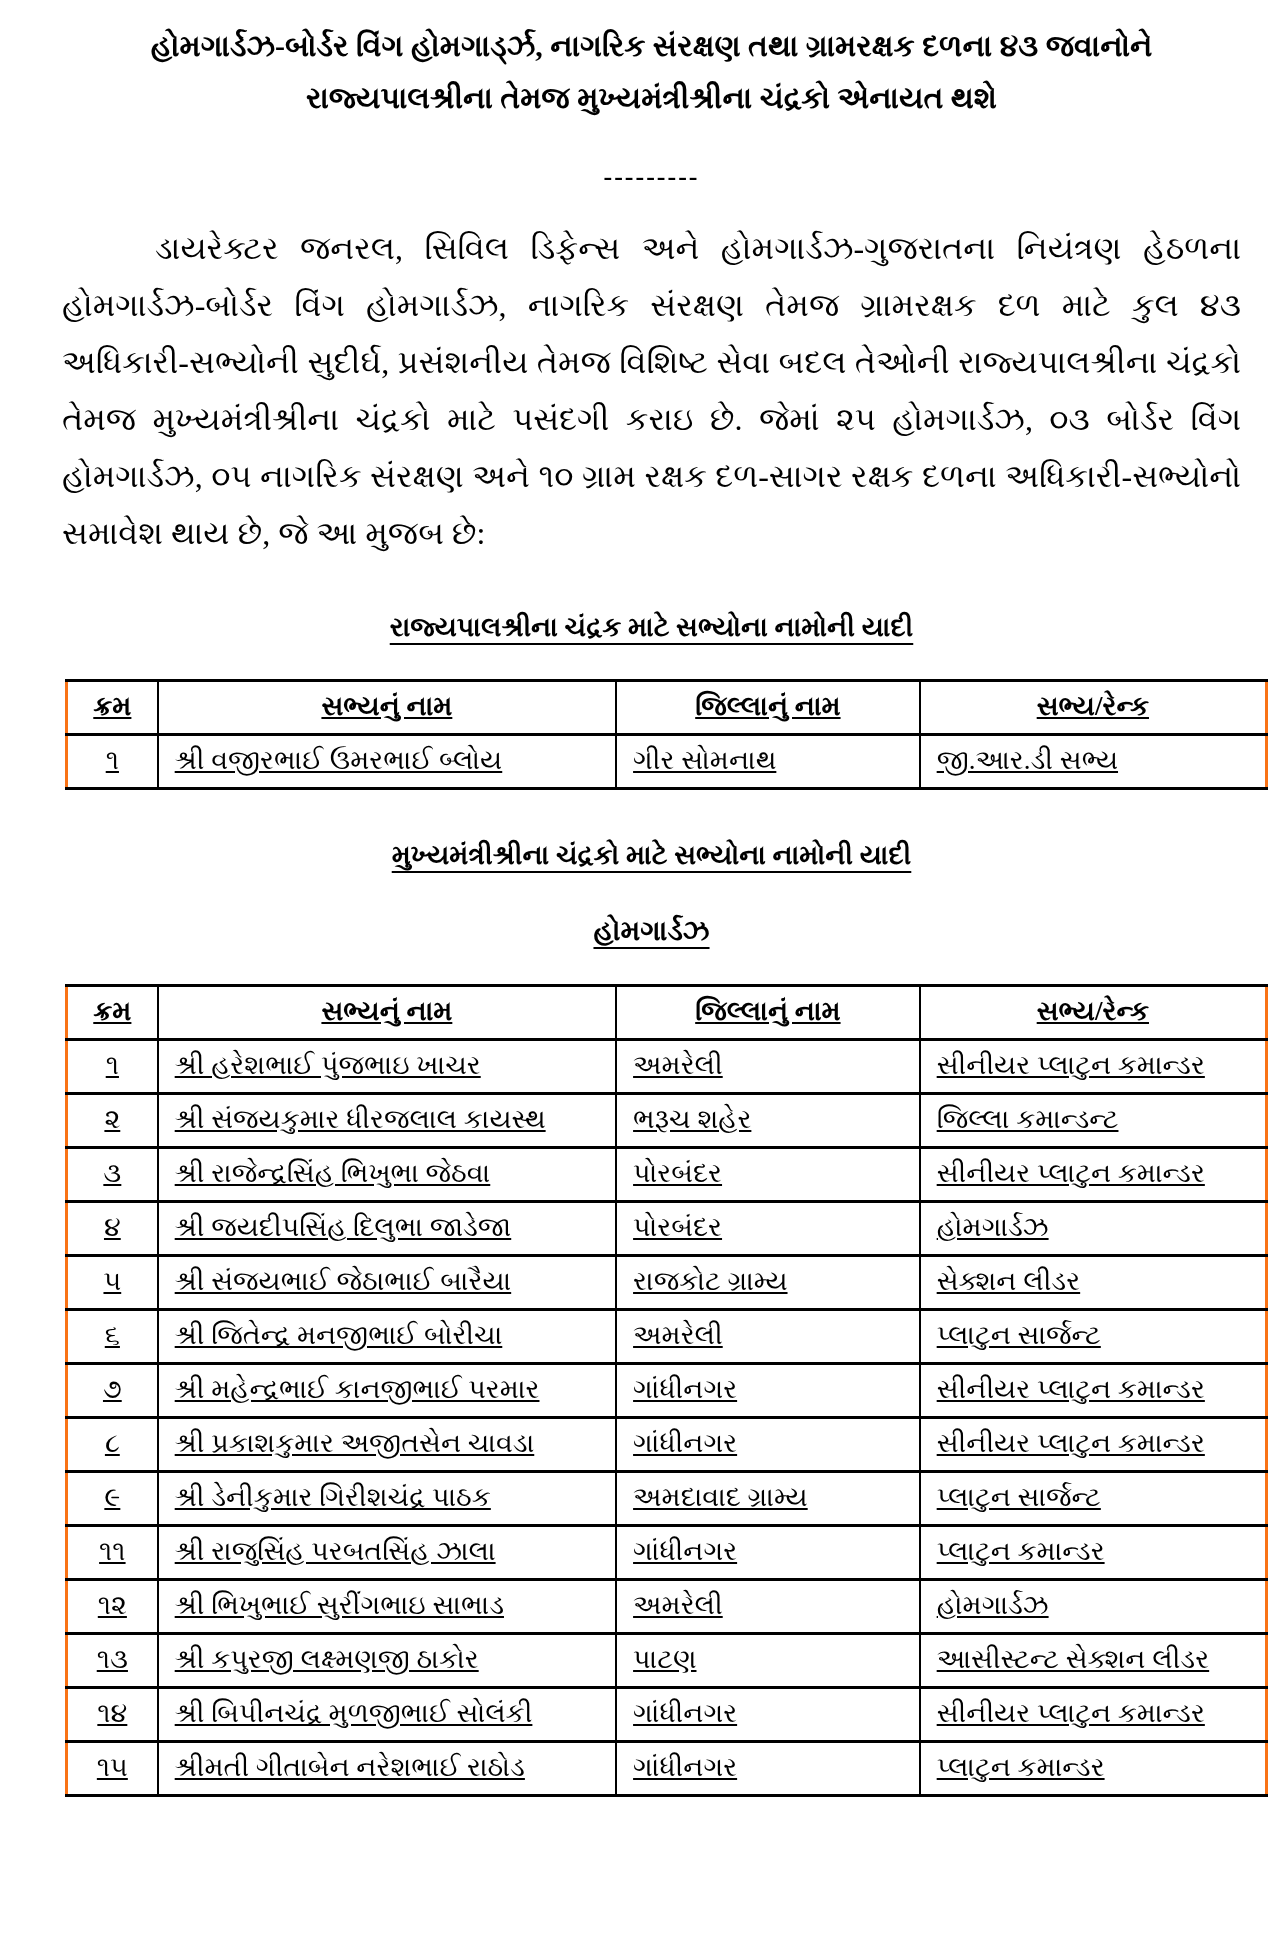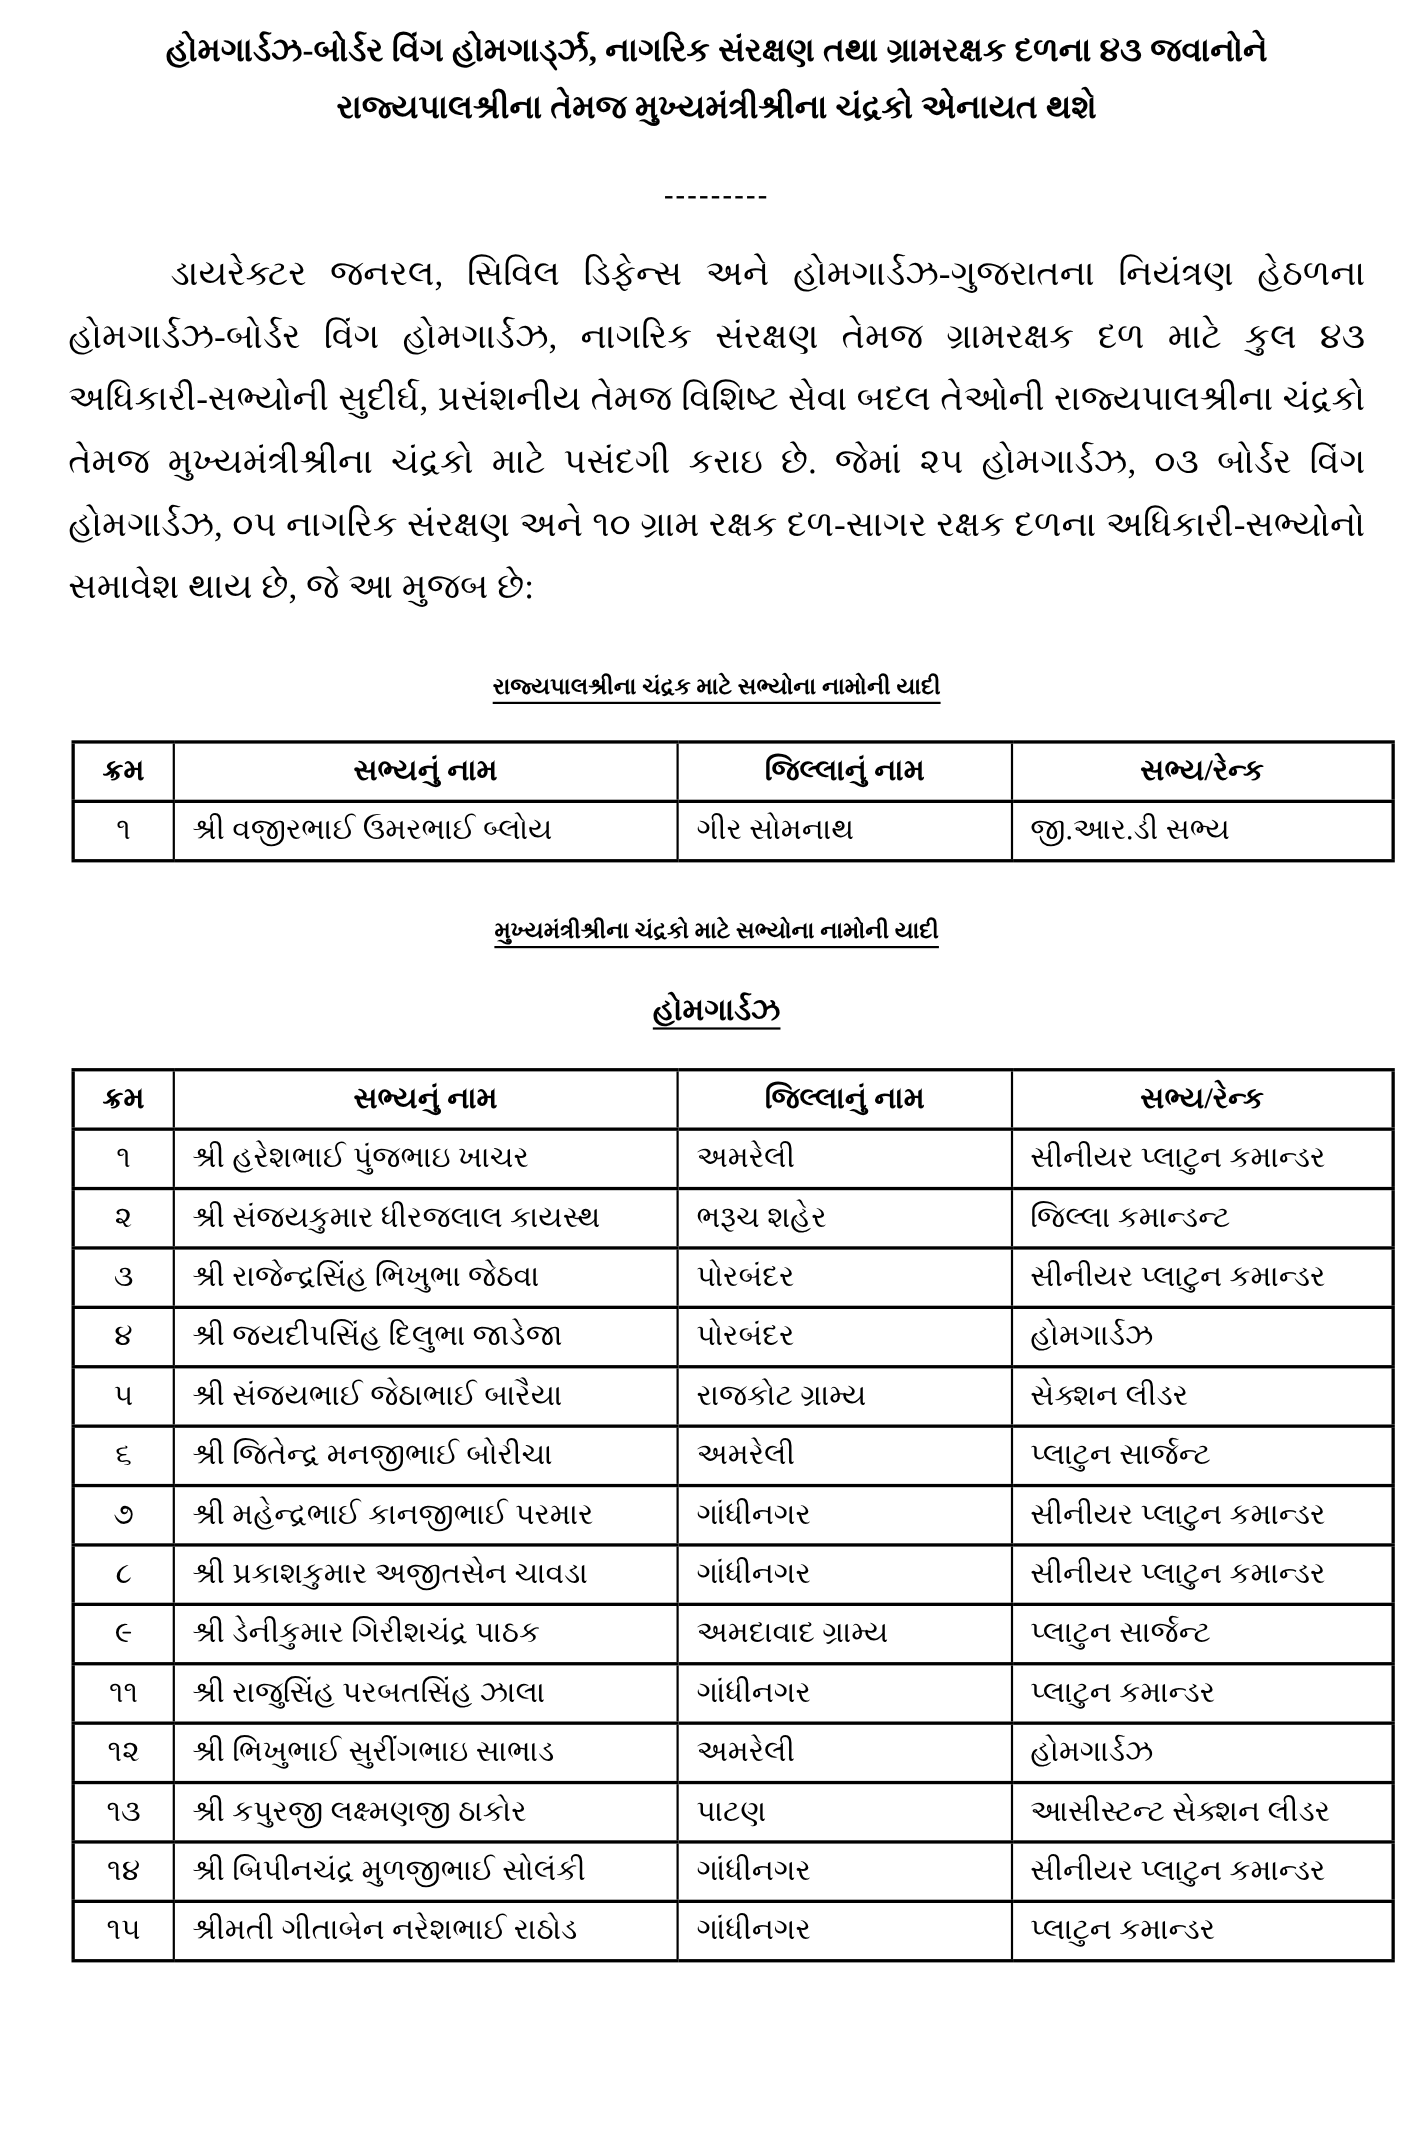--- a/index.html
+++ b/index.html
@@ -44,21 +44,21 @@
     margin-top: 46px;
   }
   .body-paragraph {
     margin-top: 28px;
     font-size: 32px;
     line-height: 57px;
     text-align: justify;
     text-indent: 93px;
   }
   .section-heading {
-    font-size: 21px;
+    font-size: 27px;
     font-weight: bold;
     margin-top: 50px;
   }
   .section-subheading {
     font-size: 28px;
     font-weight: bold;
     margin-top: 44px;
   }
   table.medal-table {
     border-collapse: collapse;
@@ -69,21 +69,21 @@
   }
   table.medal-table th,
   table.medal-table td {
     border: 2px solid #000;
     border-top-width: 3px;
     border-bottom-width: 3px;
     padding: 9px 10px 11px 16px;
     overflow: hidden;
     white-space: nowrap;
   }
-  table.medal-table { border: 3px solid #000000; }
+  table.medal-table { border: 3px solid #f97316; text-decoration: underline; }
   table.medal-table th {
     font-weight: bold;
     text-align: center;
     padding-left: 10px;
   }
   table.medal-table td.col0 { text-align: center; padding-left: 10px; }
   col.c0 { width: 7.6%; }
   col.c1 { width: 38.2%; }
   col.c2 { width: 25.3%; }
   col.c3 { width: 28.9%; }

